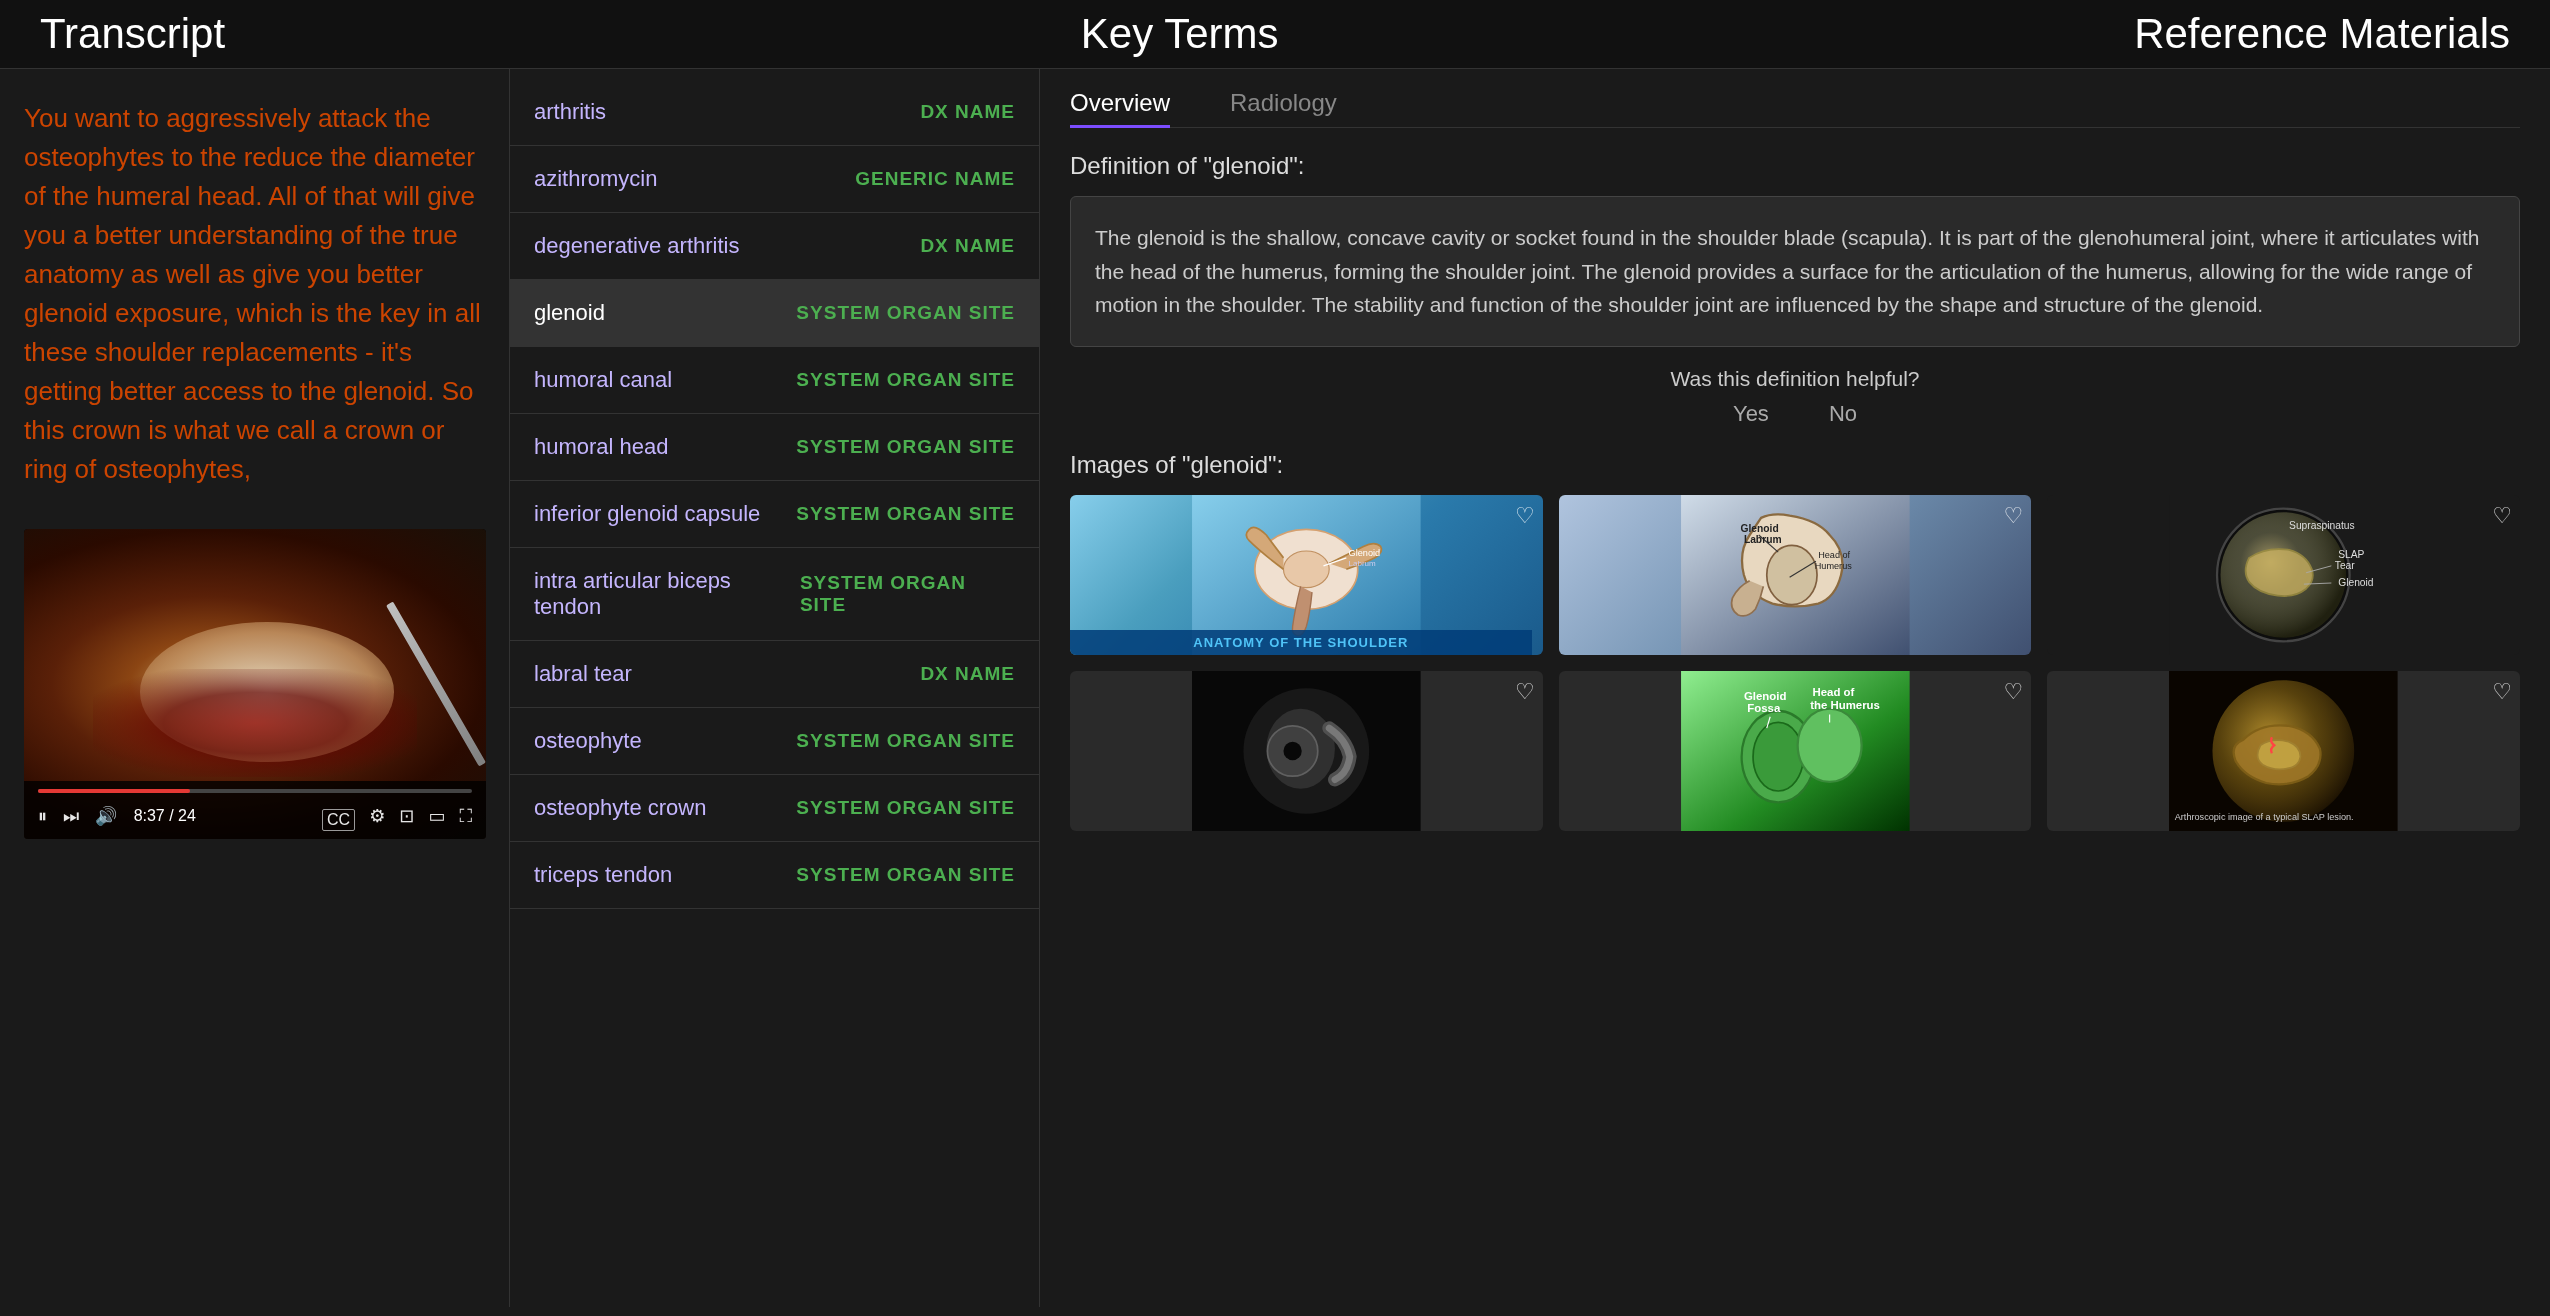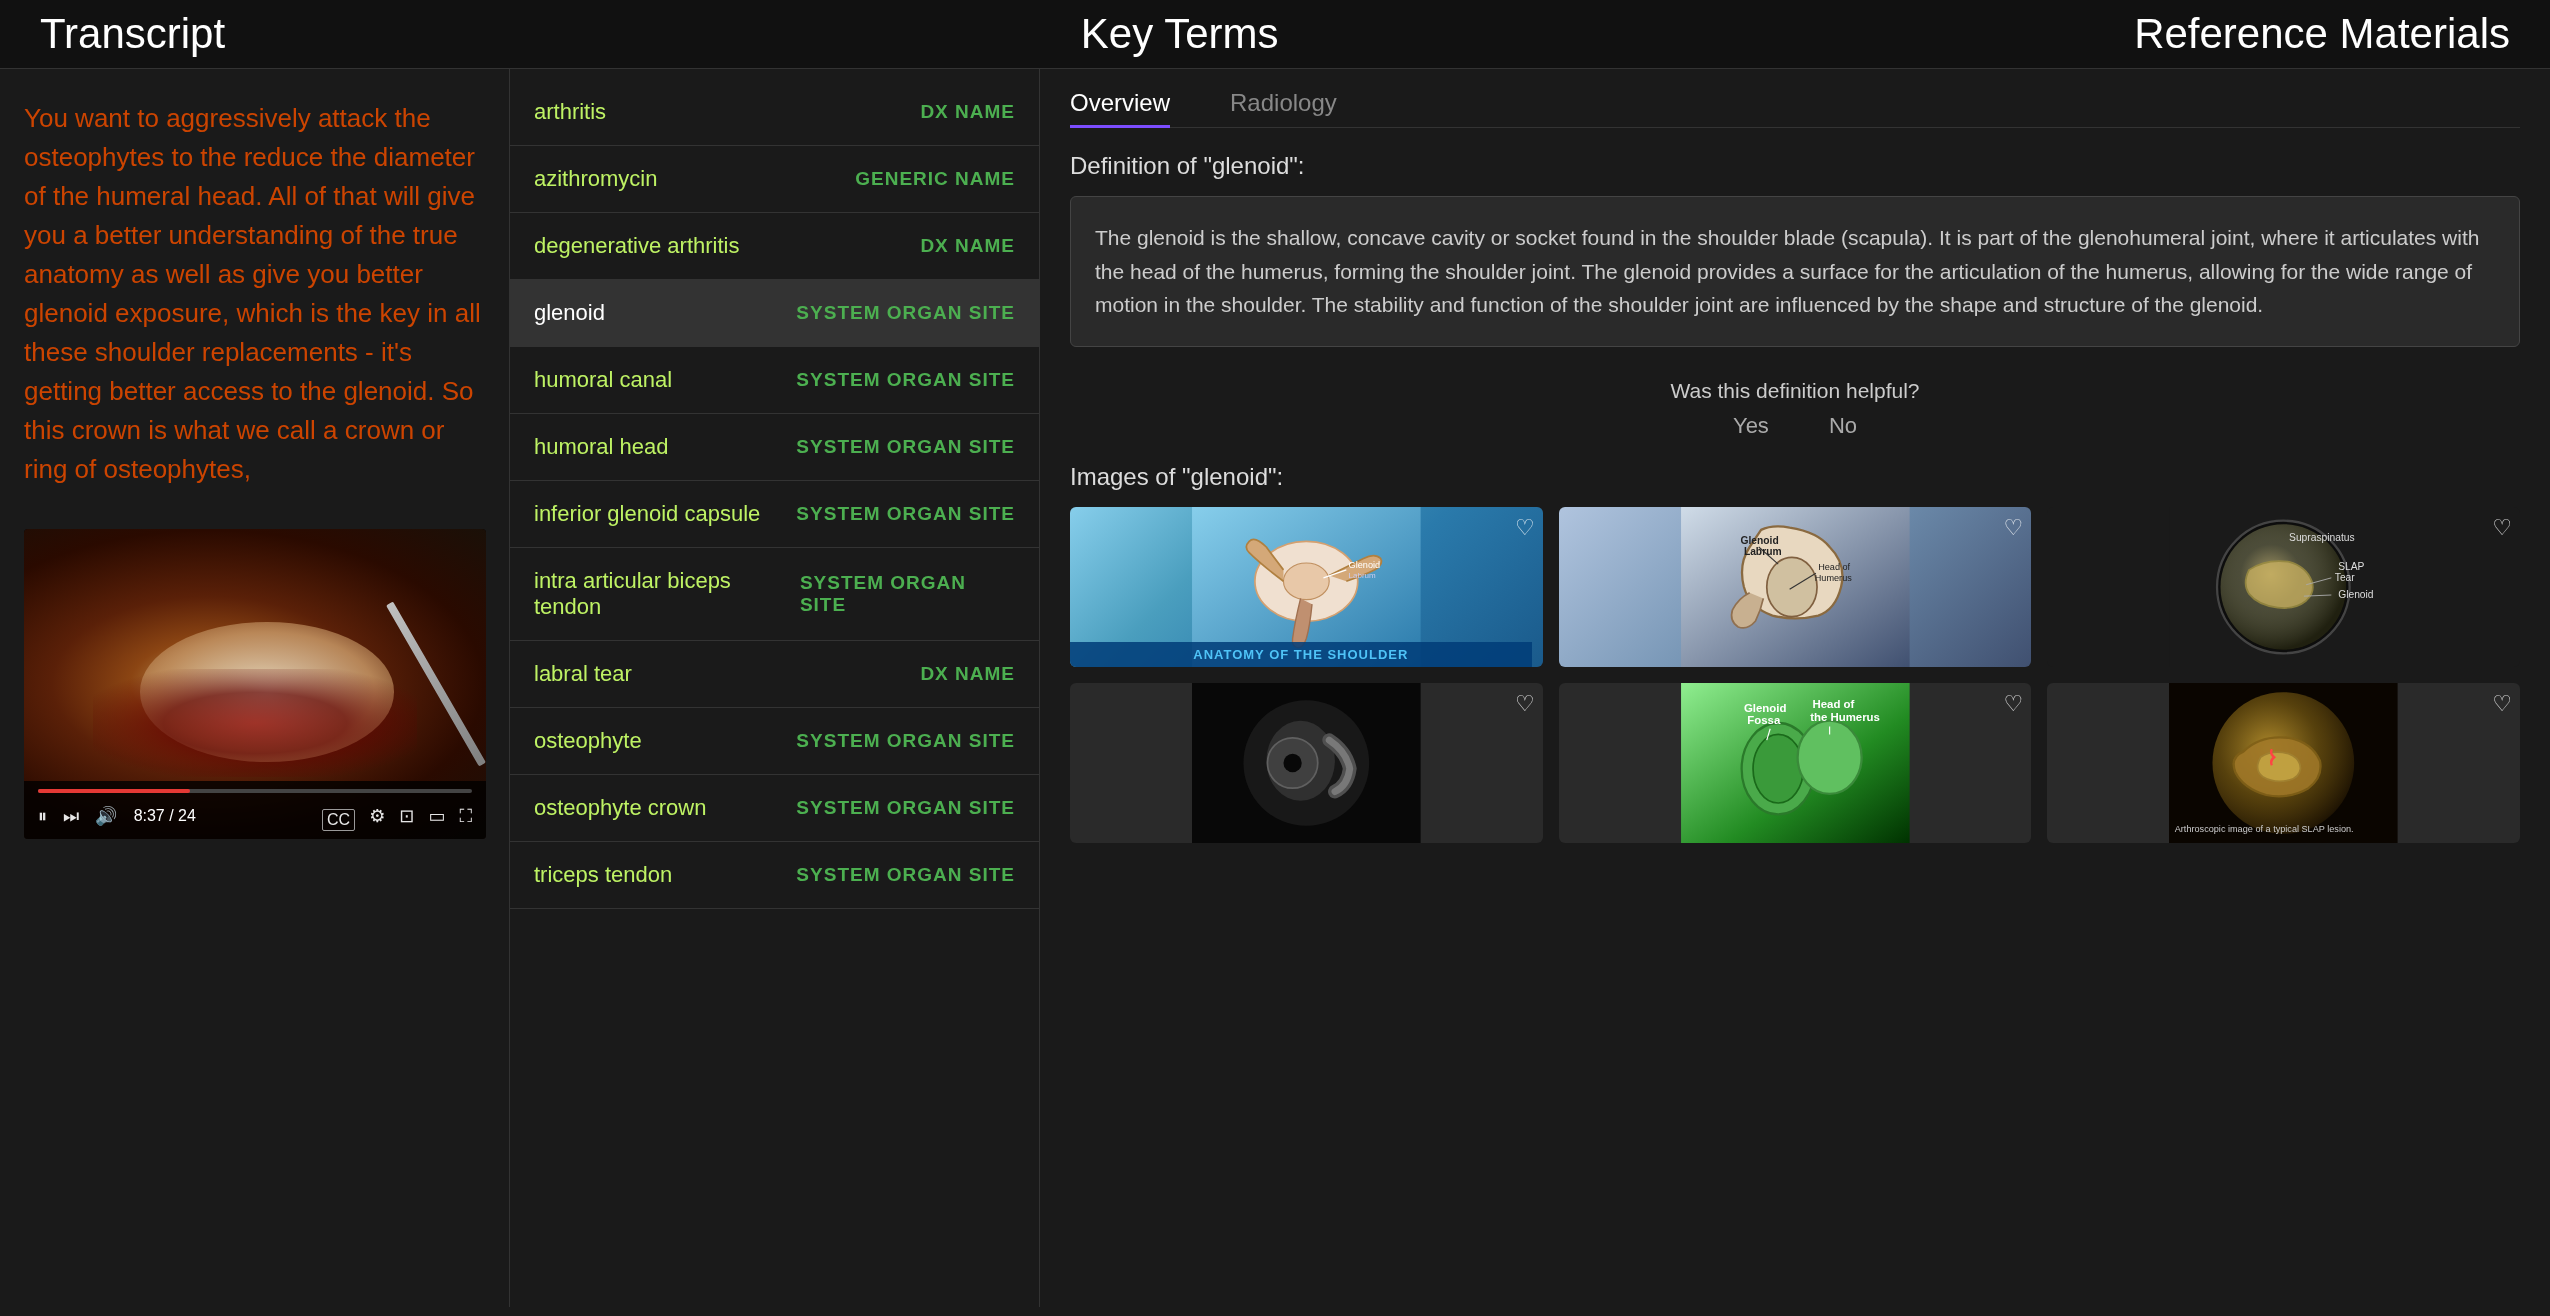--- a/index.html
+++ b/index.html
@@ -158,21 +158,21 @@
       align-items: center;
       padding: 20px 24px;
       border-bottom: 1px solid #333;
       cursor: pointer;
     }
     .key-term-row.active {
       background: #333;
     }
     .key-term-name {
       font-size: 22px;
-      color: #bef264;
+      color: #c4b5fd;
     }
     .key-term-row.active .key-term-name {
       color: #fff;
     }
     .key-term-type {
       font-size: 19px;
       font-weight: bold;
       letter-spacing: 1px;
     }
     .type-dx { color: #4caf50; }
@@ -219,21 +219,21 @@
     .definition-label {
       font-size: 24px;
       color: #ddd;
       margin-bottom: 16px;
     }
     .definition-box {
       background: #2a2a2a;
       border: 1px solid #444;
       border-radius: 6px;
       padding: 24px;
-      margin-bottom: 32px;
+      margin-bottom: 20px;
     }
     .definition-text {
       font-size: 21px;
       color: #ccc;
       line-height: 1.6;
     }
 
     
     .helpful-row {
       text-align: center;

